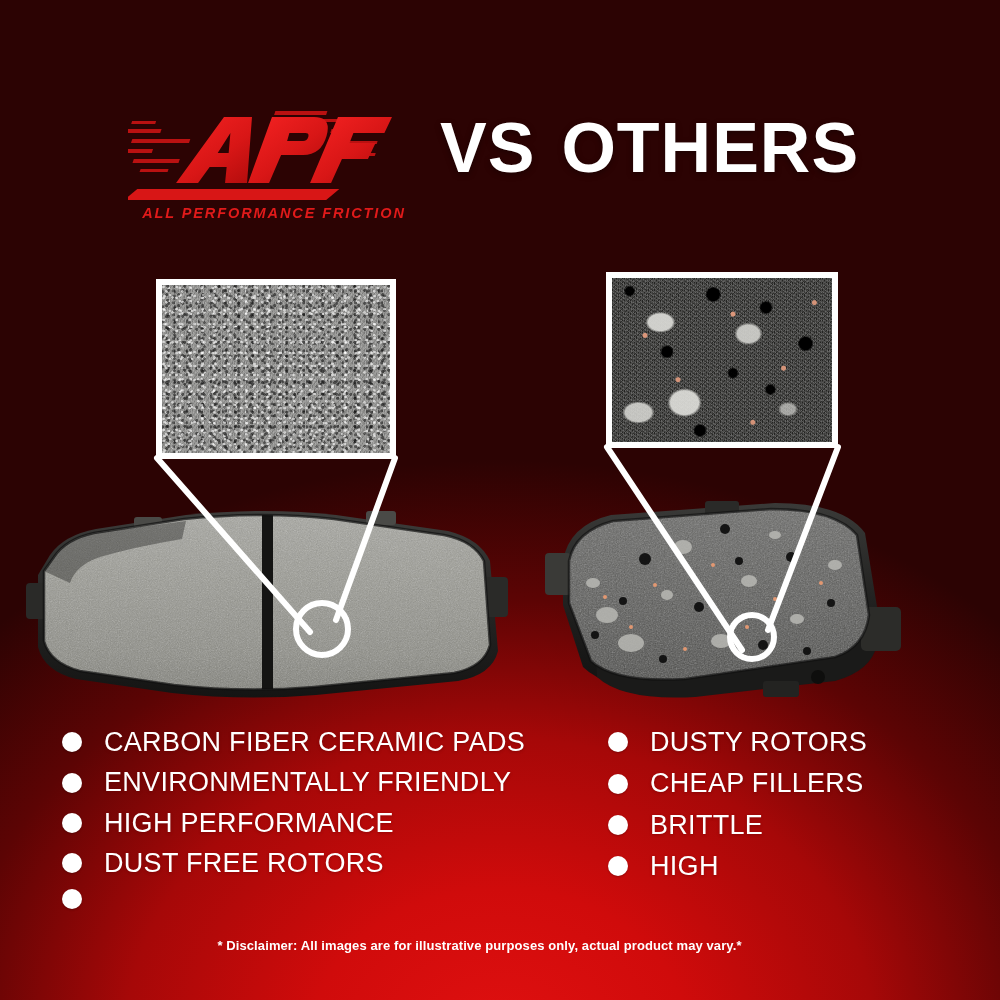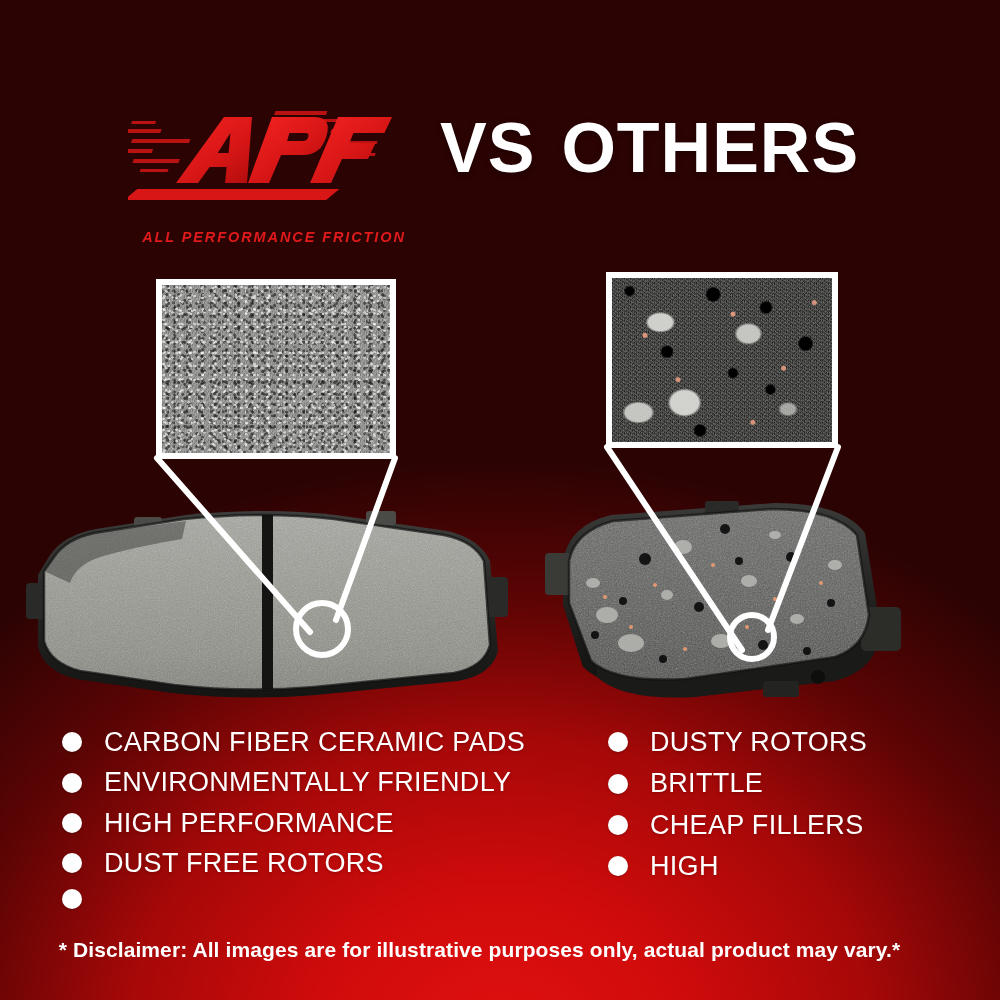--- a/index.html
+++ b/index.html
@@ -17,21 +17,20 @@
   }
   
   #header{position:absolute;left:0;top:95px;width:1000px;height:145px;}
   #logo-block{position:absolute;left:128px;top:8px;width:280px;height:135px;}
   #logo-mark{position:absolute;left:0;top:0;width:280px;height:100px;}
   #logo-tagline{
     position:absolute;left:12px;top:102px;width:268px;
     color:#e01a1a;font-size:14.5px;font-weight:700;font-style:italic;
     letter-spacing:1.9px;text-align:center;white-space:nowrap;
     font-family:"Liberation Sans", sans-serif;
-    margin-top:24px;
   }
   #vs-others{
     position:absolute;left:440px;top:18px;
     color:#fff;font-size:70px;font-weight:700;letter-spacing:1px;
     white-space:nowrap;line-height:1;
     font-family:"Liberation Sans", sans-serif;
     text-shadow:0 2px 6px rgba(0,0,0,.35);
   }
   #vs-others .gap{display:inline-block;width:26px;}
 
@@ -124,21 +123,21 @@
     margin-left:22px;color:#fff;font-weight:400;font-size:27px;
     letter-spacing:.3px;white-space:nowrap;line-height:1.05;
     font-family:"Liberation Sans", sans-serif;
     text-shadow:0 1px 3px rgba(90,0,0,.45);
   }
   #bullets-left .bullet{margin-bottom:12px;}
   #bullets-right .bullet{margin-bottom:13px;}
 
   #disclaimer{
     position:absolute;left:0;top:938px;width:959px;text-align:center;
-    color:#fff;font-size:21px;font-weight:700;letter-spacing:.1px;
+    color:#fff;font-size:13px;font-weight:700;letter-spacing:.1px;
     font-family:"Liberation Sans", sans-serif;
   }
 </style>
 </head>
 <body>
 
 <div id="stage">
 
   <div id="header">
 
@@ -365,27 +364,27 @@
     </div>
   </div>
 
   <div class="bullets" id="bullets-right">
     <div class="bullet">
       <span class="dot"></span>
       <span class="blabel">DUSTY ROTORS</span>
     </div>
     <div class="bullet">
       <span class="dot"></span>
+      <span class="blabel">CHEAP FILLERS</span>
+    </div>
+    <div class="bullet">
+      <span class="dot"></span>
       <span class="blabel">BRITTLE</span>
     </div>
     <div class="bullet">
       <span class="dot"></span>
-      <span class="blabel">CHEAP FILLERS</span>
-    </div>
-    <div class="bullet">
-      <span class="dot"></span>
       <span class="blabel">HIGH</span>
     </div>
   </div>
 
   <div id="disclaimer">* Disclaimer: All images are for illustrative purposes only, actual product may vary.*</div>
 
 </div>
 
 </body></html>

